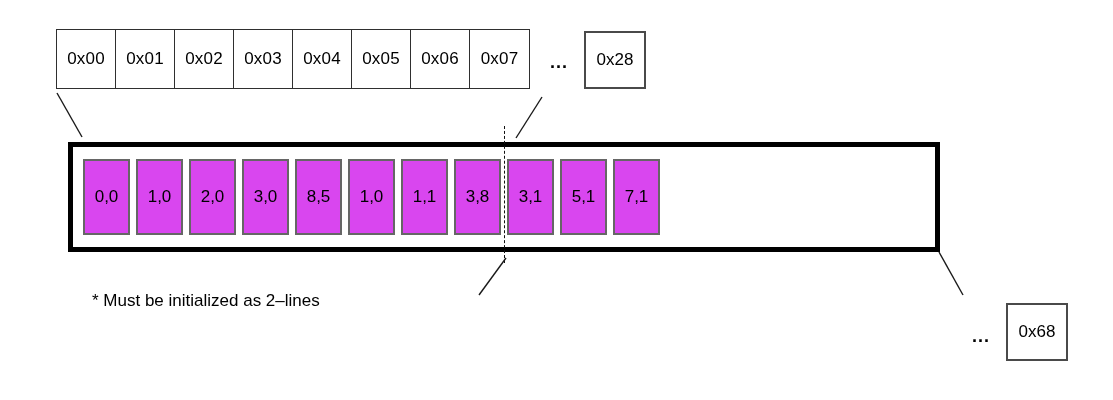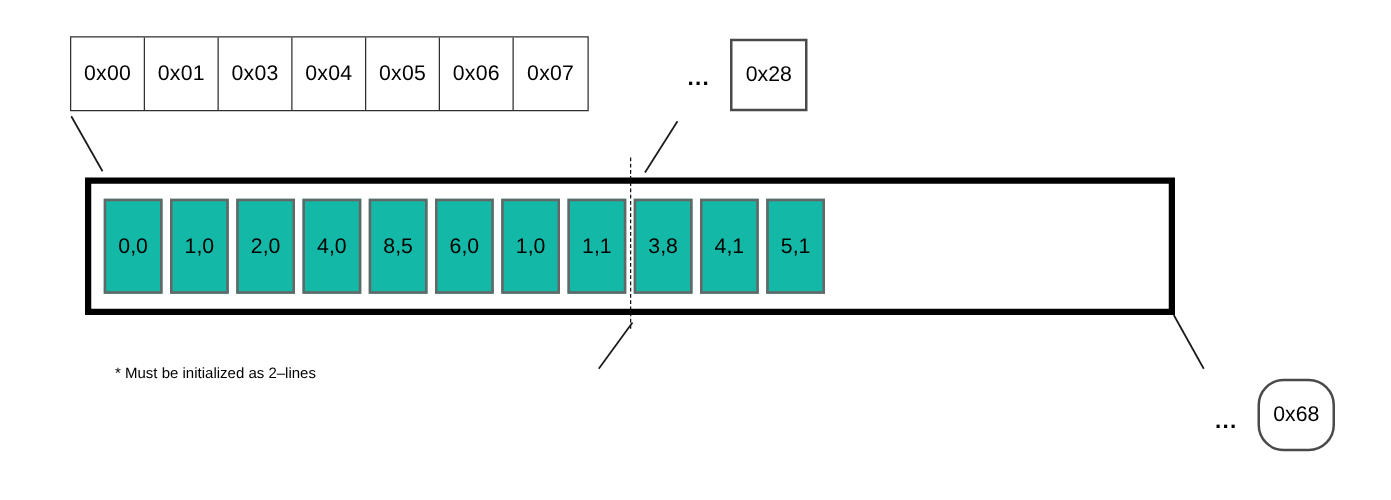--- a/index.html
+++ b/index.html
@@ -75,21 +75,21 @@
   }
   .cache-container .ccell {
     width: 47px;
     height: 76px;
     border: 2px solid var(--cell_border, #666666);
     box-sizing: border-box;
     display: flex;
     align-items: center;
     justify-content: center;
     font-size: 17px;
-    background: #14b8a6;
+    background: #d946ef;
     flex: 0 0 auto;
   }
 
   .dashed-divider {
     position: absolute;
     left: 504px;
     top: 126px;
     height: 137px;
     width: 0;
     border-left: 1.6px dashed #111;
@@ -103,60 +103,61 @@
   }
   .connector-layer line {
     stroke: var(--connector, #1a1a1a);
     stroke-width: 1.4;
   }
 
   .footnote {
     position: absolute;
     left: 92px;
     top: 291px;
-    font-size: 12px;
+    font-size: 17px;
   }
 </style>
 </head>
 <body>
 
 <div class="canvas">
 
   <div class="strip" style="left:56px; top:29px;">
     <div class="mcell">0x00</div>
     <div class="mcell">0x01</div>
+    <div class="mcell">0x02</div>
     <div class="mcell">0x03</div>
     <div class="mcell">0x04</div>
     <div class="mcell">0x05</div>
     <div class="mcell">0x06</div>
     <div class="mcell">0x07</div>
   </div>
   <div class="ellipsis" style="left:550px; top:52px;">...</div>
   <div class="detached-box" style="left:584px; top:31px;">0x28</div>
 
   <div class="cache-container">
     <div class="ccell">0,0</div>
     <div class="ccell">1,0</div>
     <div class="ccell">2,0</div>
-    <div class="ccell">4,0</div>
+    <div class="ccell">3,0</div>
     <div class="ccell">8,5</div>
-    <div class="ccell">6,0</div>
     <div class="ccell">1,0</div>
     <div class="ccell">1,1</div>
     <div class="ccell">3,8</div>
-    <div class="ccell">4,1</div>
+    <div class="ccell">3,1</div>
     <div class="ccell">5,1</div>
+    <div class="ccell">7,1</div>
   </div>
 
   <div class="dashed-divider"></div>
 
   <div class="footnote">* Must be initialized as 2–lines</div>
 
   <div class="ellipsis" style="left:972px; top:326px;">...</div>
-  <div class="detached-box" style="left:1006px; top:303px;border-radius:21px;">0x68</div>
+  <div class="detached-box" style="left:1006px; top:303px;">0x68</div>
 
   <svg class="connector-layer" width="1113" height="400" viewBox="0 0 1113 400">
     <line x1="57" y1="93" x2="82" y2="137"></line>
     <line x1="542" y1="97" x2="516" y2="138"></line>
     <line x1="506" y1="258" x2="479" y2="295"></line>
     <line x1="939" y1="252" x2="963" y2="295"></line>
   </svg>
 
 </div>
 

